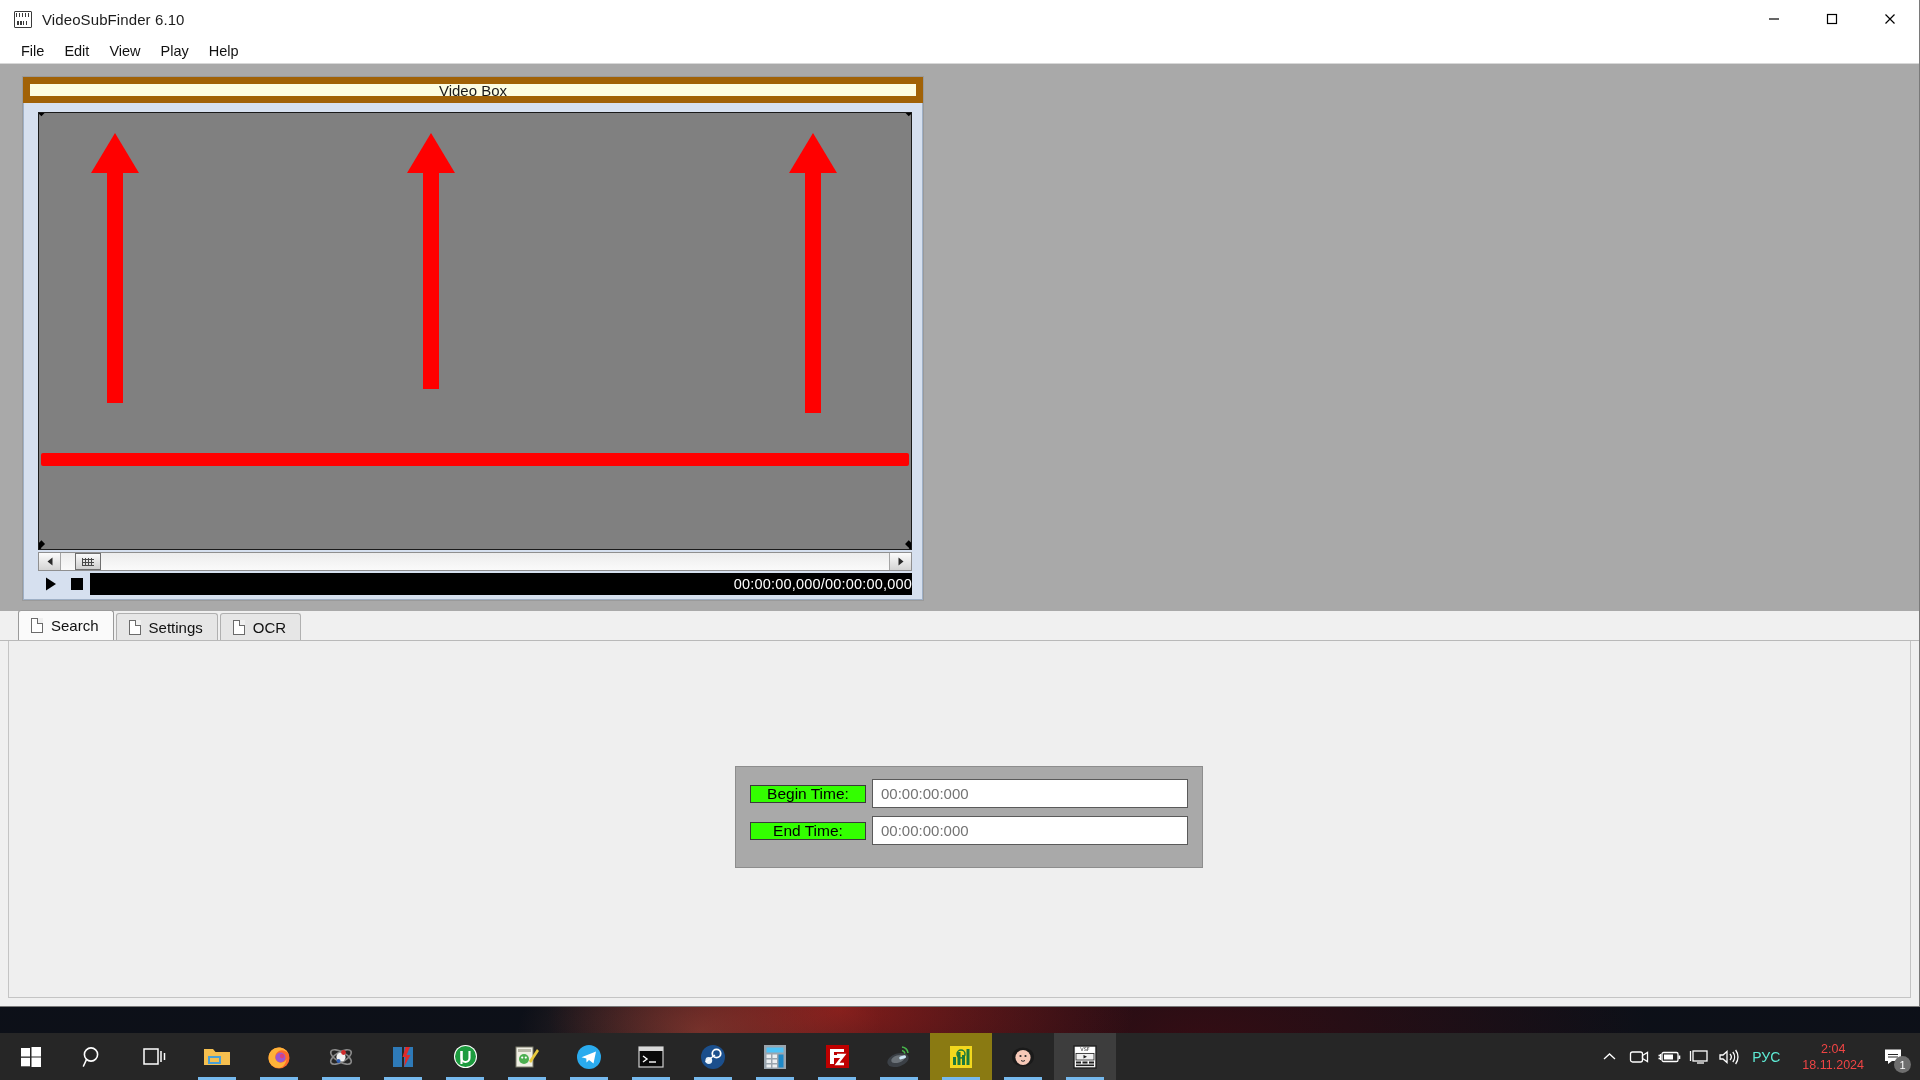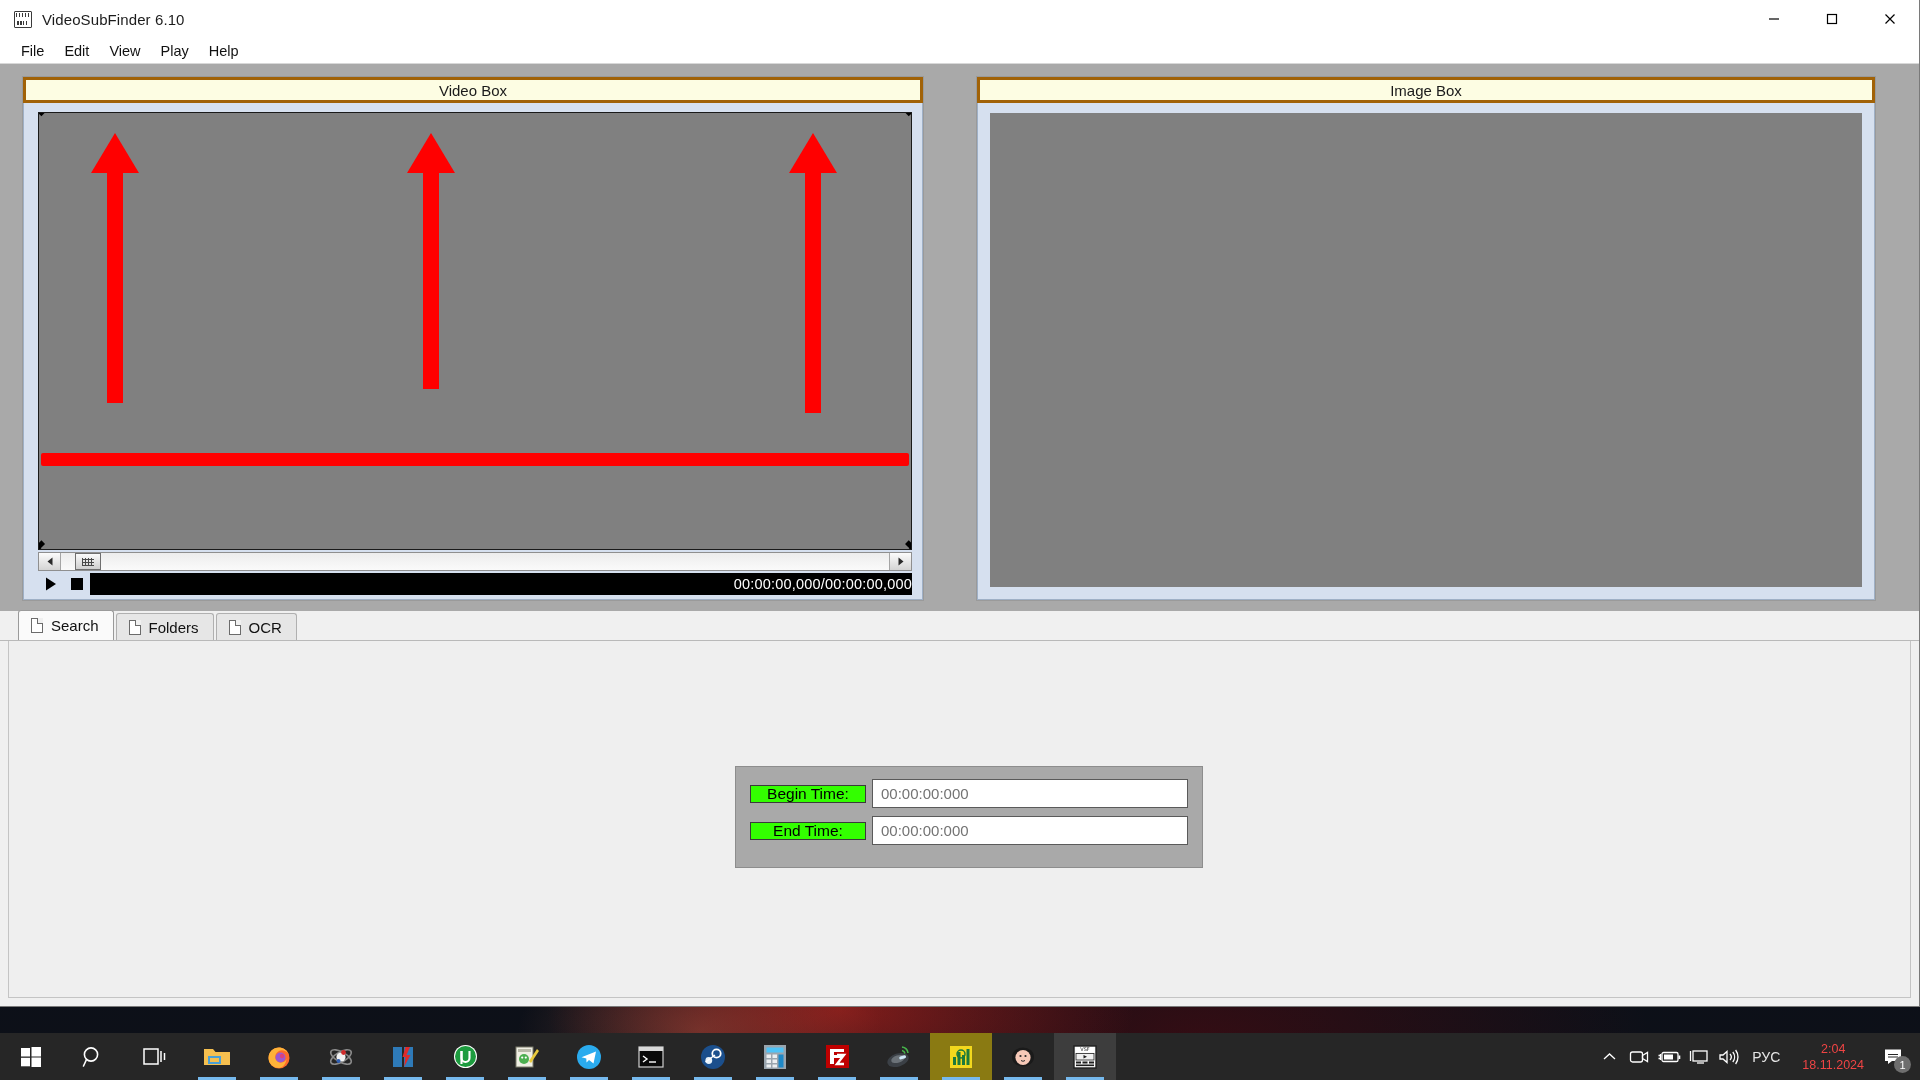--- a/index.html
+++ b/index.html
@@ -99,21 +99,21 @@
   }
   .box-panel {
     display: flex; flex-direction: column;
     border: 1px solid #9a9a9a;
   }
   #video-panel { width: 902px; }
   #image-panel { width: 900px; }
 
   .box-caption {
     background: #fdfde3;
-    border: 3px solid #a16207;
+    border: 7px solid #a16207;
     height: 26px;
     display: flex; align-items: center; justify-content: center;
     font-size: 15px; color: #1a1a1a;
     flex: none;
   }
 
   
   #video-body {
     flex: 1;
     background: #d6e0ef;
@@ -345,21 +345,21 @@
     margin-left: auto;
     display: flex; align-items: center; height: 47px;
     padding-right: 6px;
   }
   .tray-ico {
     width: 30px; height: 47px;
     display: flex; align-items: center; justify-content: center;
     color: #ffffff;
   }
   #tray-lang {
-    color: #e5e5e5; font-size: 14px; padding: 0 12px 0 8px;
+    color: #5eead4; font-size: 14px; padding: 0 12px 0 8px;
   }
   #tray-clock {
     color: #ef4444; font-size: 12.5px; line-height: 16px;
     text-align: center; padding: 0 10px;
   }
   #tray-notify {
     width: 40px; height: 47px;
     display: flex; align-items: center; justify-content: center;
     position: relative;
   }
@@ -470,37 +470,31 @@
             <svg width="12" height="12" viewBox="0 0 12 12">
                 <rect x="0" y="0" width="12" height="12" fill="#000"></rect>
               </svg>
           </div>
           <div id="time-readout">00:00:00,000/00:00:00,000</div>
         </div>
 
       </div>
     </div>
 
-    <div class="box-panel" id="image-panel">
-      <div class="box-caption">Image Box</div>
-      <div id="image-body">
-        <div id="image-canvas"></div>
-      </div>
-    </div>
 
   </div>
 
   <div id="tabstrip">
     <div class="tab active">
       <span class="tab-doc-icon"></span>
       <span>Search</span>
     </div>
     <div class="tab">
       <span class="tab-doc-icon"></span>
-      <span>Folders</span>
+      <span>Settings</span>
     </div>
     <div class="tab">
       <span class="tab-doc-icon"></span>
       <span>OCR</span>
     </div>
   </div>
 
   <div id="tab-content">
     <div id="search-group">
 

